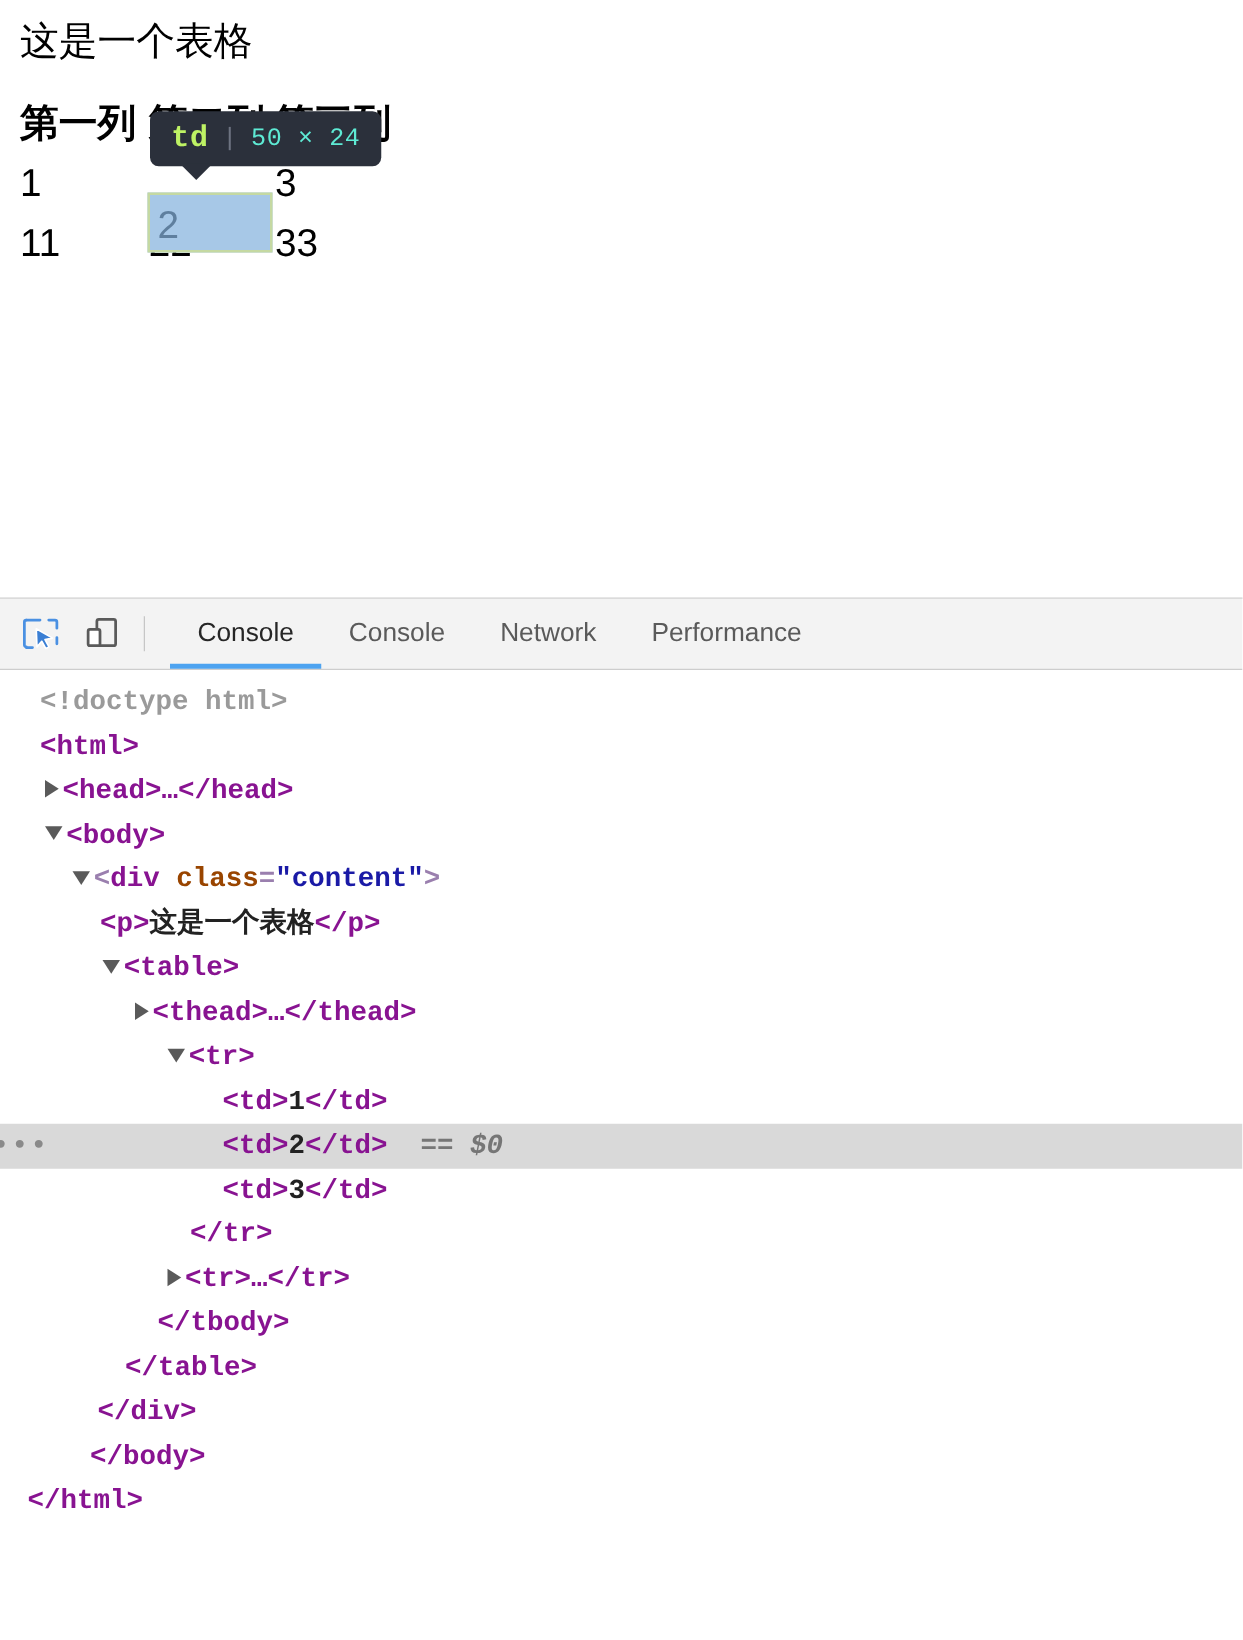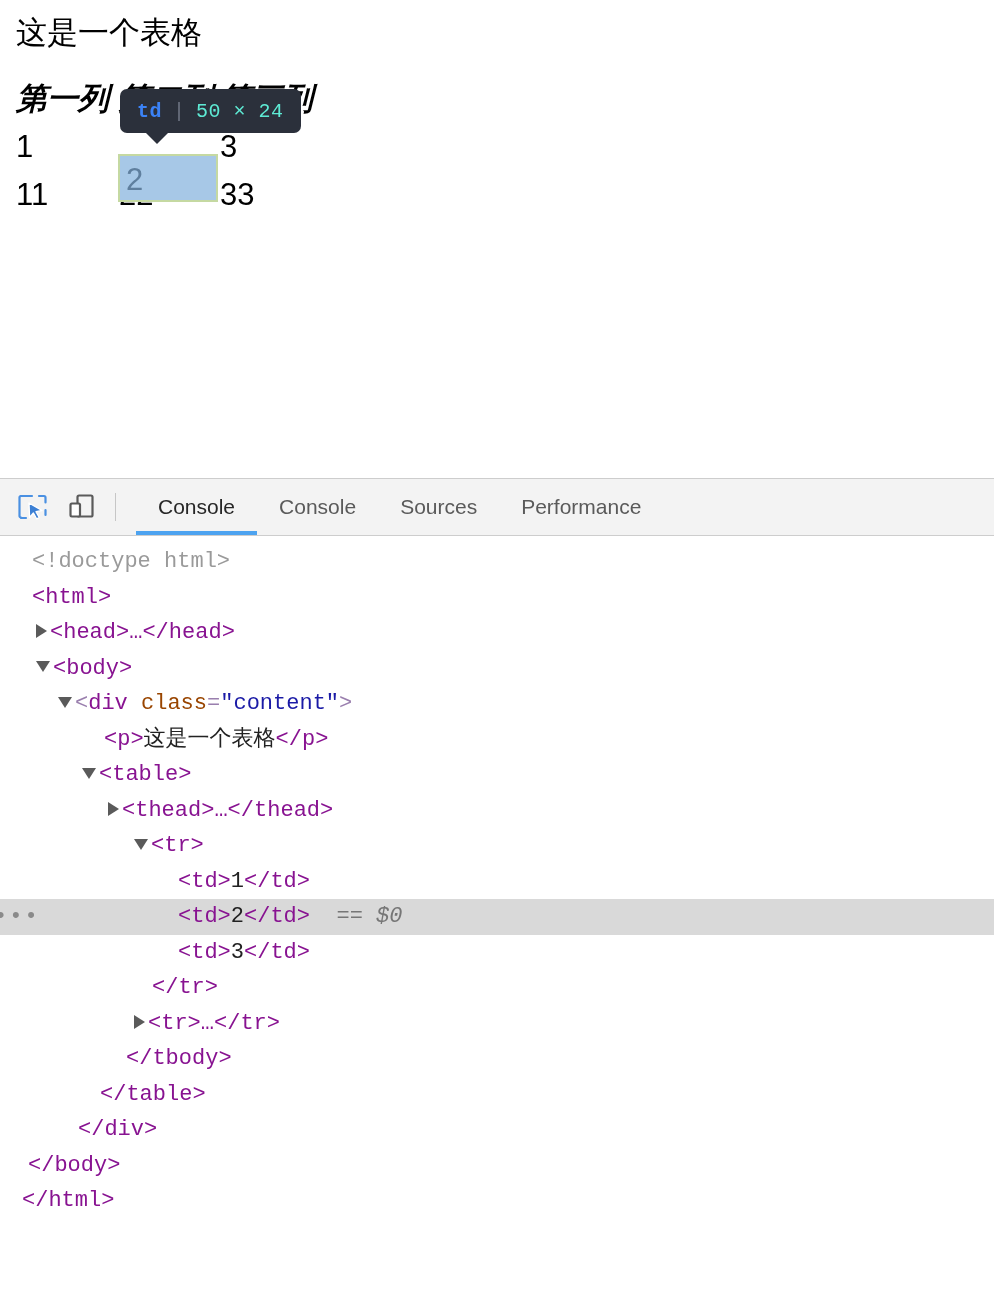--- a/index.html
+++ b/index.html
@@ -35,21 +35,20 @@
     font-size: 31px;
     color: #000000;
   }
   #page-table th {
     font-weight: bold;
     text-align: left;
     padding: 0;
     height: 48px;
     vertical-align: middle;
     white-space: nowrap;
-    font-style: italic;
   }
   #page-table td {
     padding: 0;
     height: 48px;
     width: 100px;
     vertical-align: middle;
     font-weight: normal;
     white-space: nowrap;
   }
   #page-table th:nth-child(1), #page-table td:nth-child(1) { width: 103px; }
@@ -80,23 +79,23 @@
     height: 44px;
     background: #2b303b;
     border-radius: 7px;
     display: flex;
     align-items: center;
     padding: 0 17px;
     font-family: "Liberation Mono", "DejaVu Sans Mono", monospace;
     white-space: nowrap;
   }
   #inspect-tooltip .tt-tag {
-    color: #3b82f6;
+    color: #bef264;
     font-weight: bold;
-    font-size: 20px;
+    font-size: 24px;
     letter-spacing: 0.5px;
   }
   #inspect-tooltip .tt-sep {
     color: #6d7381;
     font-size: 20px;
     margin: 0 11px;
   }
   #inspect-tooltip .tt-size {
     color: #5eead4;
     font-size: 20px;
@@ -167,20 +166,21 @@
   }
   .dt-tab.truncated { overflow: hidden; max-width: 22px; padding-right: 0; }
 
   
   #dom-tree {
     position: relative;
     font-family: "Liberation Mono", "DejaVu Sans Mono", monospace;
     font-size: 22px;
     line-height: 35.5px;
     padding-top: 8px;
+    font-weight: bold;
   }
   .dom-line {
     position: relative;
     white-space: pre;
     height: 35.5px;
     padding-left: 18px;
   }
   .dom-line.selected {
     background: #d9d9d9;
   }
@@ -274,39 +274,39 @@
       <svg width="32" height="32" viewBox="0 0 32 32" aria-hidden="true">
         <rect x="12.5" y="4.5" width="15" height="21" rx="1.6" fill="none" stroke="#5a5a5a" stroke-width="2.2"></rect>
         <rect x="5.5" y="12.5" width="9.5" height="13" rx="1.4" fill="#ffffff" stroke="#5a5a5a" stroke-width="2.2"></rect>
       </svg>
     </div>
     <div id="toolbar-divider"></div>
 
     <div id="devtools-tabs">
       <div class="dt-tab active">Console</div>
       <div class="dt-tab">Console</div>
-      <div class="dt-tab">Sources</div>
+      <div class="dt-tab">Network</div>
       <div class="dt-tab">Performance</div>
       <div class="dt-tab truncated">M</div>
     </div>
   </div>
 
   <div id="dom-tree">
 
     <div class="dom-line"><span class="tri-space"></span><span class="doctype">&lt;!doctype html&gt;</span></div>
 
     <div class="dom-line"><span class="tri-space"></span><span class="punct"><span class="tag">&lt;html&gt;</span></span></div>
 
     <div class="dom-line" style="padding-left:36px;"><span class="tri tri-right"></span><span class="tag">&lt;head&gt;…&lt;/head&gt;</span></div>
 
     <div class="dom-line" style="padding-left:36px;"><span class="tri tri-down"></span><span class="tag">&lt;body&gt;</span></div>
 
     <div class="dom-line" style="padding-left:58px;"><span class="tri tri-down"></span><span class="punct">&lt;</span><span class="tag">div</span><span class="punct"> </span><span class="attr">class</span><span class="punct">=</span><span class="value">"content"</span><span class="punct">&gt;</span></div>
 
-    <div class="dom-line" style="padding-left:104px;"><span class="tag">&lt;p&gt;</span><span class="text">这是一个表格</span><span class="tag">&lt;/p&gt;</span></div>
+    <div class="dom-line" style="padding-left:80px;"><span class="tag">&lt;p&gt;</span><span class="text">这是一个表格</span><span class="tag">&lt;/p&gt;</span></div>
 
     <div class="dom-line" style="padding-left:82px;"><span class="tri tri-down"></span><span class="tag">&lt;table&gt;</span></div>
 
     <div class="dom-line" style="padding-left:108px;"><span class="tri tri-right"></span><span class="tag">&lt;thead&gt;…&lt;/thead&gt;</span></div>
 
 
     <div class="dom-line" style="padding-left:134px;"><span class="tri tri-down"></span><span class="tag">&lt;tr&gt;</span></div>
 
     <div class="dom-line" style="padding-left:178px;"><span class="tag">&lt;td&gt;</span><span class="text">1</span><span class="tag">&lt;/td&gt;</span></div>
 
@@ -317,18 +317,18 @@
     <div class="dom-line" style="padding-left:152px;"><span class="tag">&lt;/tr&gt;</span></div>
 
     <div class="dom-line" style="padding-left:134px;"><span class="tri tri-right"></span><span class="tag">&lt;tr&gt;…&lt;/tr&gt;</span></div>
 
     <div class="dom-line" style="padding-left:126px;"><span class="tag">&lt;/tbody&gt;</span></div>
 
     <div class="dom-line" style="padding-left:100px;"><span class="tag">&lt;/table&gt;</span></div>
 
     <div class="dom-line" style="padding-left:78px;"><span class="tag">&lt;/div&gt;</span></div>
 
-    <div class="dom-line" style="padding-left:28px;"><span class="tag">&lt;/body&gt;</span></div>
+    <div class="dom-line" style="padding-left:72px;"><span class="tag">&lt;/body&gt;</span></div>
 
     <div class="dom-line" style="padding-left:22px;"><span class="tag">&lt;/html&gt;</span></div>
 
   </div>
 </div>
 
 </body></html>

